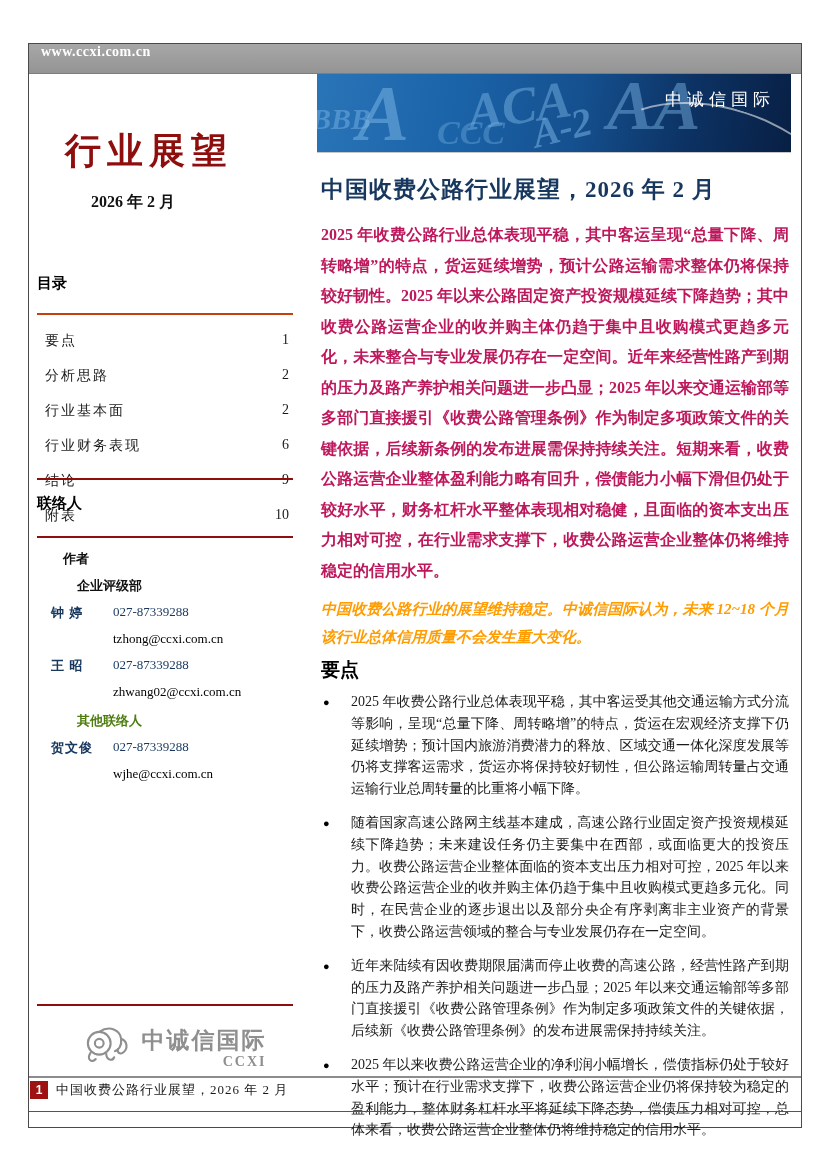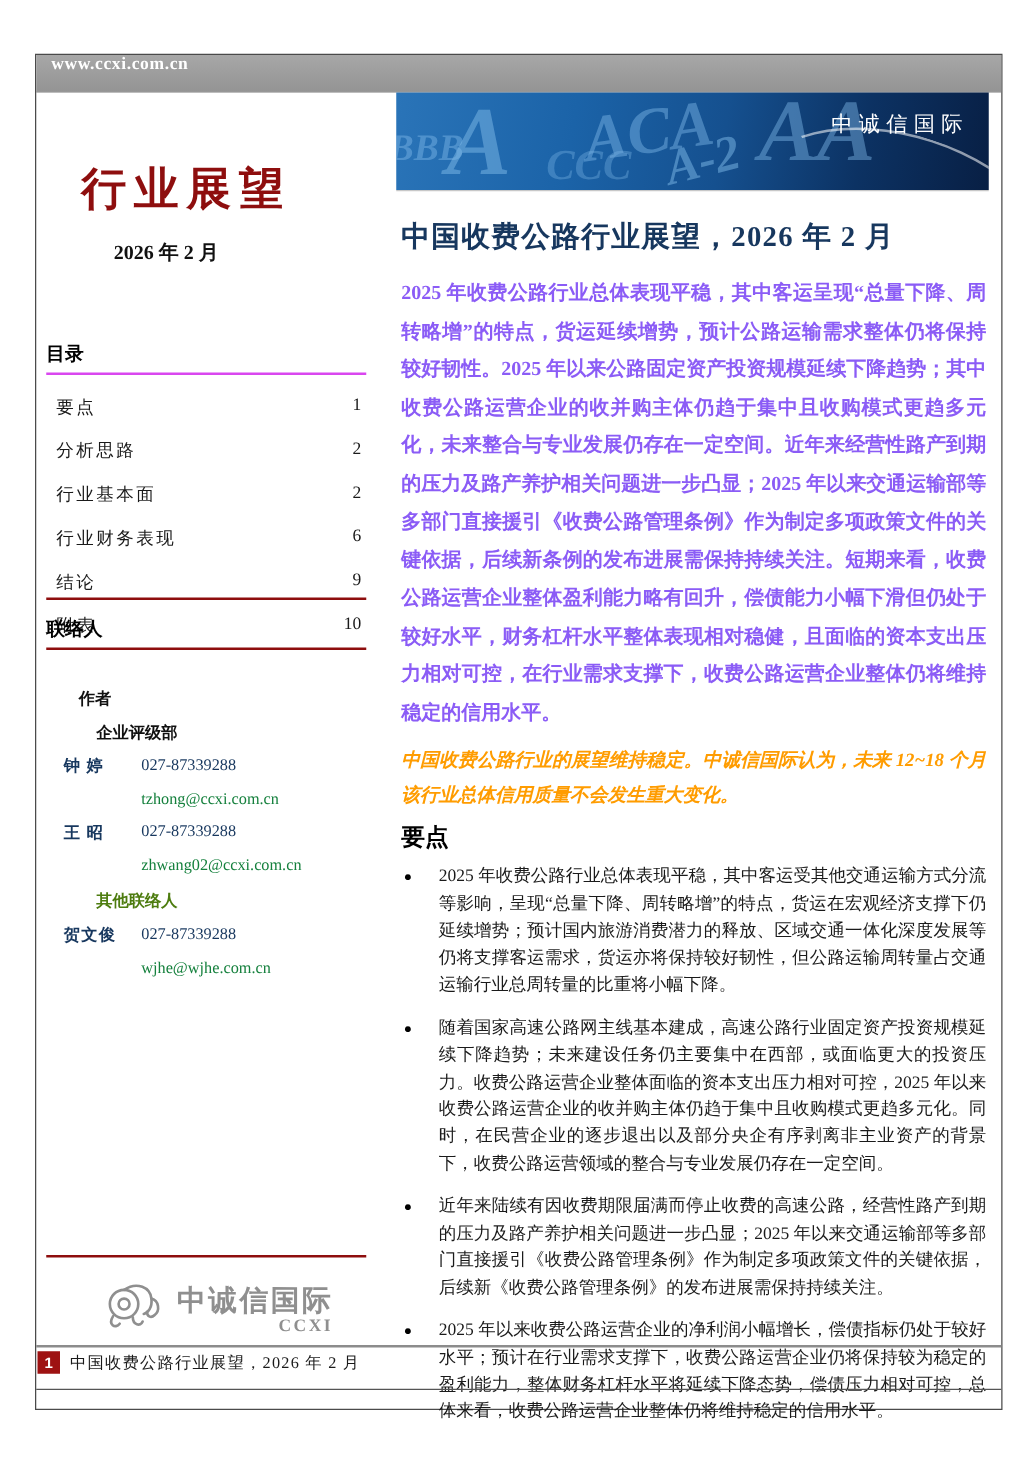--- a/index.html
+++ b/index.html
@@ -18,37 +18,37 @@
   .leftcol { position:absolute; left:0; top:30px; width:288px; bottom:0; }
   .maincol { position:absolute; left:288px; top:30px; width:486px; bottom:0; }
 
   
   .report-type { margin:53px 0 0 36px; font-size:36px; font-weight:bold;
     color:#8e0e0e; letter-spacing:6px; }
   .report-date { margin:16px 0 0 62px; font-size:16px; font-weight:bold; color:#111; }
 
   .toc { position:absolute; top:200px; left:8px; width:256px; }
   .toc-title { font-size:15px; font-weight:bold; color:#000;
-    border-bottom:2px solid #d946ef; padding-bottom:5px;font-family:Liberation Mono, monospace; }
+    border-bottom:2px solid #c2410c; padding-bottom:20px;font-family:Liberation Mono, monospace; }
   .toc-row { display:flex; justify-content:space-between; margin-top:17px;
     font-size:14px; color:#1a1a1a; padding:0 4px 0 8px; letter-spacing:2px; }
   .toc-row .pg { letter-spacing:0; }
   .toc-rule { position:absolute; top:404px; left:8px; width:256px; height:0;
     border-top:2px solid #8e0e0e; }
 
   .contacts-title { position:absolute; top:420px; left:8px; width:256px;
     font-size:15px; font-weight:bold; color:#000;
-    border-bottom:2px solid #8e0e0e; padding-bottom:5px; }
+    border-bottom:2px solid #8e0e0e; padding-bottom:23px; }
   .contacts { position:absolute; top:476px; left:8px; width:262px; font-size:13px; }
   .c-label { font-weight:bold; color:#111; margin:0 0 9px 26px; }
   .c-dept  { font-weight:bold; color:#111; margin:0 0 9px 40px; }
   .c-row { display:flex; margin:0 0 9px 14px; color:#17375e; }
   .c-row .nm { font-weight:bold; width:60px; letter-spacing:1px; }
   .c-row .ph { margin-left:2px;text-align:center; }
-  .c-mail { margin:0 0 10px 76px; color:#15803d; }
+  .c-mail { margin:0 0 10px 76px; color:#000000; }
   .c-other { font-weight:bold; color:#4d7c0f; margin:12px 0 9px 40px; }
 
   .logo-rule { position:absolute; top:930px; left:8px; width:256px;
     border-top:2px solid #8e0e0e; }
   .logo { position:absolute; top:944px; left:24px; width:240px; height:58px;
     display:flex; align-items:center; justify-content:center; }
   .logo-txt { margin-left:6px; }
   .logo-cn { color:#8f8f8f; font-weight:bold; font-size:23px; letter-spacing:2px; }
   .logo-en { color:#8f8f8f; font-weight:bold; font-size:14px; text-align:right;
     letter-spacing:2px; margin-top:-2px; }
@@ -71,21 +71,21 @@
     transform:rotate(18deg); }
   .banner-co { position:absolute; right:16px; top:14px; color:#ffffff;
     font-size:17px; letter-spacing:5px; }
   .banner-sector { position:absolute; right:10px; top:46px; color:#ffffff;
     font-size:27px; font-weight:bold; letter-spacing:4px;
     text-shadow:1px 1px 2px rgba(0,0,0,.5); }
 
   
   .main-title { margin:21px 14px 0 4px; color:#17375e; font-size:23px;
     font-weight:bold; letter-spacing:1px; }
-  .summary { margin:15px 14px 0 4px; color:#8b5cf6; font-size:16px;
+  .summary { margin:15px 14px 0 4px; color:#be185d; font-size:16px;
     font-weight:bold; line-height:30.5px; text-align:justify; }
   .outlook { margin:9px 14px 0 4px; color:#ff9c00; font-size:15px;
     font-weight:bold; font-style:italic; line-height:28px; text-align:justify; }
   .kp-title { margin:6px 0 0 4px; color:#000; font-size:19px; font-weight:bold; }
   .bullets { list-style:none; margin:8px 14px 0 4px; }
   .bullets li { position:relative; padding-left:30px; margin-bottom:12px;
     font-size:14px; line-height:21.8px; color:#1a1a1a; text-align:justify; }
   .bullets li::before { content:"●"; position:absolute; left:2px; top:1px;
     font-size:11px; color:#000; }
 
@@ -160,21 +160,21 @@
         <span class="ph">027-87339288</span>
       </div>
       <div class="c-mail">zhwang02@ccxi.com.cn</div>
 
       <div class="c-other">其他联络人</div>
 
       <div class="c-row">
         <span class="nm">贺文俊</span>
         <span class="ph">027-87339288</span>
       </div>
-      <div class="c-mail">wjhe@wjhe.com.cn</div>
+      <div class="c-mail">wjhe@ccxi.com.cn</div>
     </div>
 
     <div class="logo-rule"></div>
     <div class="logo">
       <span>
         <svg viewBox="0 0 64 52" width="56" height="46">
           <g fill="none" stroke="#8f8f8f" stroke-width="2.4" stroke-linecap="round">
             <circle cx="22" cy="24" r="13"></circle>
             <circle cx="22" cy="24" r="5"></circle>
             <path d="M22 11 C34 3 46 9 47 19 C48 27 44 32 40 33"></path>

